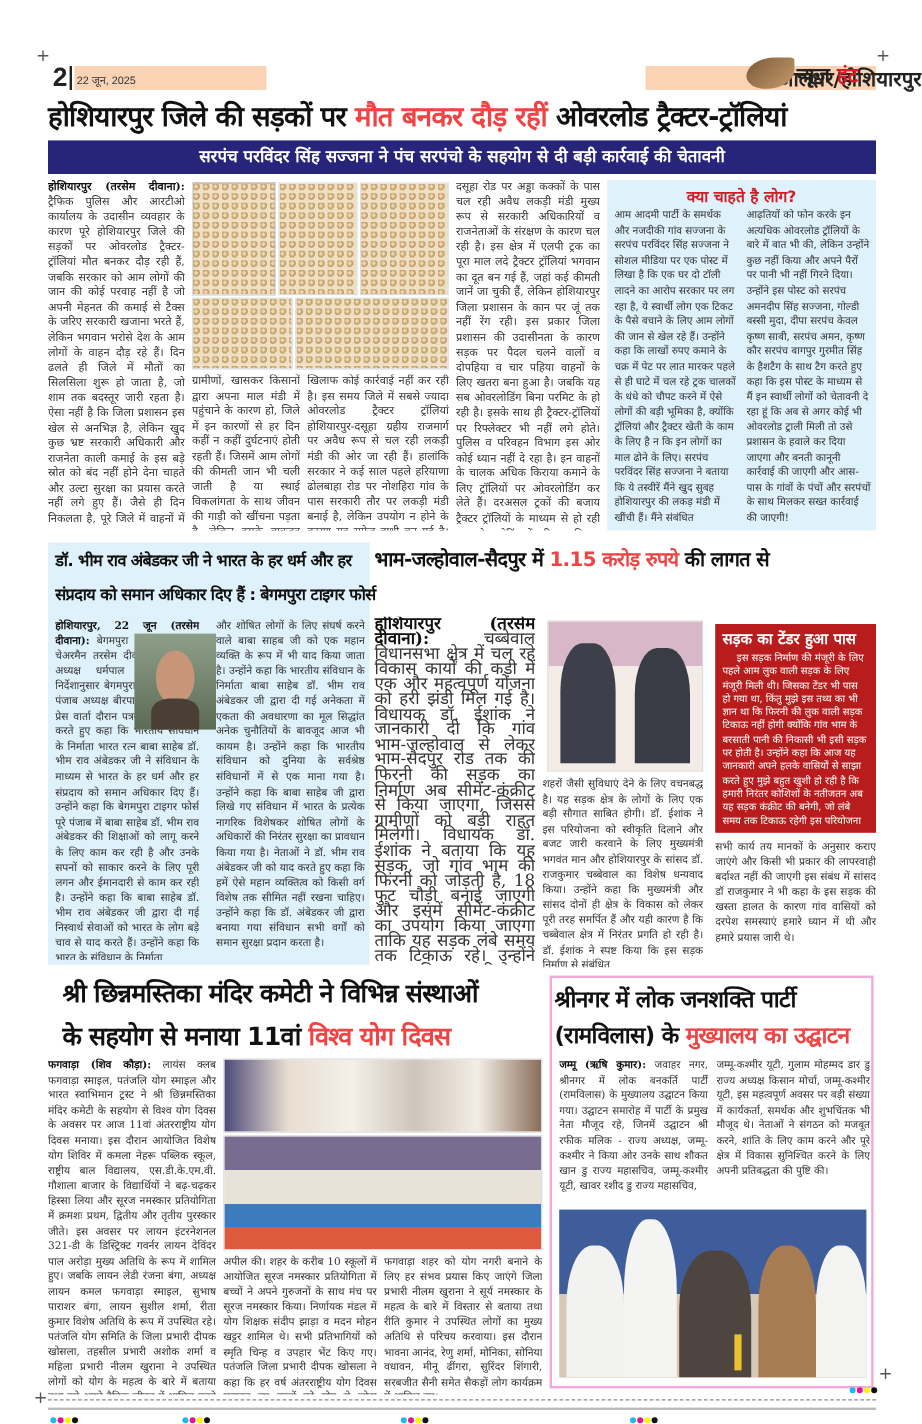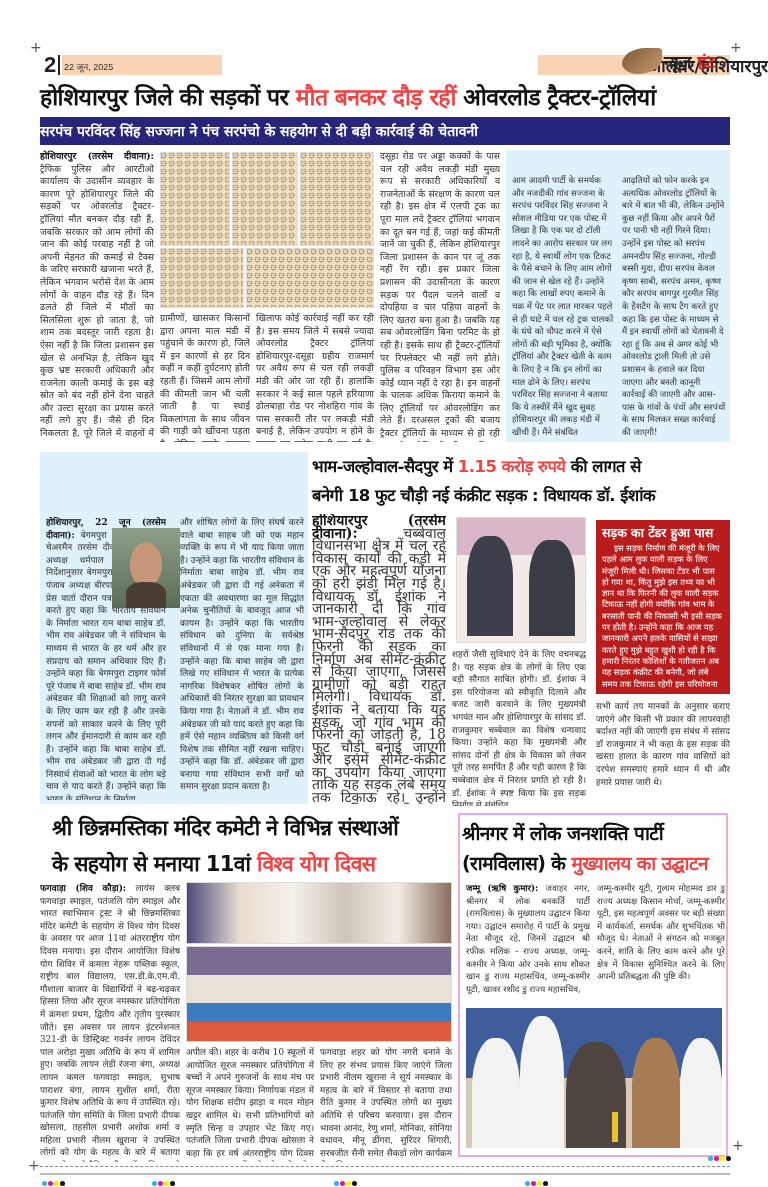--- a/index.html
+++ b/index.html
@@ -11,21 +11,21 @@
 .pgno{position:absolute;left:44px;top:52px;font:bold 22px "Liberation Sans",sans-serif;color:#222}
 .pgsep{position:absolute;left:58px;top:55px;width:2px;height:20px;background:#222}
 .date{position:absolute;left:64px;top:60px;font:9px "Liberation Sans",sans-serif;color:#333}
 .section{position:absolute;left:0;width:768px;top:54px;text-align:right;font:bold 17px "DejaVu Sans",sans-serif;color:#222}
 .logo{position:absolute;left:620px;top:46px;width:120px;height:32px}
 .logo .bird{position:absolute;left:2px;top:2px;width:40px;height:26px;background:linear-gradient(135deg,#7a5a3a,#c79a6a);border-radius:60% 10% 60% 40%}
 .logo .txt{position:absolute;left:44px;top:4px;font:bold 17px "DejaVu Sans",sans-serif;color:#222}
 .logo .txt b{color:#d31d26}
 .h1{position:absolute;left:40px;top:80px;width:690px;font:bold 23px "DejaVu Sans",sans-serif;color:#111;letter-spacing:-0.6px;white-space:nowrap}
 .red{color:#ef4444}
-.subbar{position:absolute;left:40px;top:117px;width:690px;height:28px;background:#27257a;color:#fff;text-align:left;font:bold 14px "DejaVu Sans",sans-serif;line-height:28px}
+.subbar{position:absolute;left:40px;top:117px;width:690px;height:28px;background:#27257a;color:#fff;text-align:center;font:bold 14px "DejaVu Sans",sans-serif;line-height:28px}
 .col{position:absolute;font-size:9.2px;line-height:12.6px;text-align:justify;color:#333}
 .col b{color:#111}
 .photo{position:absolute;overflow:hidden;border:1px solid #ddd}
 .logs{background:radial-gradient(circle at 30% 30%,#e9d5b0 0 20%,#c8a570 21% 40%,#efe0c4 41%);background-size:8px 8px}
 .box-blue{position:absolute;background:#dff1fb}
 .box-navy{position:absolute;background:#b91c1c;color:#fff}
 .h2{position:absolute;font:bold 17px "DejaVu Sans",sans-serif;color:#111;letter-spacing:-0.5px;line-height:30px}
 .h3{position:absolute;font:bold 24px "DejaVu Sans",sans-serif;color:#111;letter-spacing:-0.6px;line-height:36px}
 .pinkframe{position:absolute;left:458px;top:813px;width:270px;height:344px;border:2px solid #f0a9d8}
 .dash{position:absolute;left:40px;width:690px;border-top:1px dashed #888}
@@ -74,45 +74,47 @@
   <span>ग्रामीणों, खासकर किसानों द्वारा अपना माल मंडी में पहुंचाने के कारण हो, जिले में इन कारणों से हर दिन कहीं न कहीं दुर्घटनाएं होती रहती हैं। जिसमें आम लोगों की कीमती जान भी चली जाती है या स्थाई विकलांगता के साथ जीवन की गाड़ी को खींचना पड़ता है, लेकिन इसके बावजूद ओवरलोडिंग नहीं रुक रही है। अफसोस की बात यह है कि यातायात के लिए मुख्य रूप से जिम्मेदार परिवहन विभाग और पुलिस इसके</span>
 </div>
 <div class="col" style="left:256px;top:312px;width:118px;height:130px;overflow:hidden">
   <span>खिलाफ कोई कार्रवाई नहीं कर रही है। इस समय जिले में सबसे ज्यादा ओवरलोड ट्रैक्टर ट्रॉलियां होशियारपुर-दसूहा ग्रहीय राजमार्ग पर अवैध रूप से चल रही लकड़ी मंडी की ओर जा रही हैं। हालांकि सरकार ने कई साल पहले हरियाणा ढोलबाहा रोड पर नोशहिरा गांव के पास सरकारी तौर पर लकड़ी मंडी बनाई है, लेकिन उपयोग न होने के कारण यह सफेद हाथी बन गई है। इसका कारण यह है कि होशियारपुर-</span>
 </div>
 <div class="col" style="left:380px;top:150px;width:120px;height:292px;overflow:hidden">
   <span>दसूहा रोड पर अड्डा कक्कों के पास चल रही अवैध लकड़ी मंडी मुख्य रूप से सरकारी अधिकारियों व राजनेताओं के संरक्षण के कारण चल रही है। इस क्षेत्र में एलपी ट्रक का पूरा माल लदे ट्रैक्टर ट्रॉलियां भगवान का दूत बन गई हैं, जहां कई कीमती जानें जा चुकी हैं, लेकिन होशियारपुर जिला प्रशासन के कान पर जूं तक नहीं रेंग रही। इस प्रकार जिला प्रशासन की उदासीनता के कारण सड़क पर पैदल चलने वालों व दोपहिया व चार पहिया वाहनों के लिए खतरा बना हुआ है। जबकि यह सब ओवरलोडिंग बिना परमिट के हो रही है। इसके साथ ही ट्रैक्टर-ट्रॉलियों पर रिफ्लेक्टर भी नहीं लगे होते। पुलिस व परिवहन विभाग इस ओर कोई ध्यान नहीं दे रहा है। इन वाहनों के चालक अधिक किराया कमाने के लिए ट्रॉलियों पर ओवरलोडिंग कर लेते हैं। दरअसल ट्रकों की बजाय ट्रैक्टर ट्रॉलियों के माध्यम से हो रही इस ओवरलोडिंग में परिवहन विभाग व पुलिस की मिलीभगत भी सामने आ रही है।</span>
 </div>
 
 <div class="box-blue" style="left:506px;top:150px;width:224px;height:292px">
+  <div style="position:absolute;left:0;top:4px;width:224px;text-align:center;font:bold 13px 'DejaVu Sans',sans-serif;color:#d31d26">क्या चाहते है लोग?</div>
   <div class="col" style="left:6px;top:24px;width:102px;height:264px;overflow:hidden;font-family:'DejaVu Sans',sans-serif;font-size:8.6px;text-align:left">आम आदमी पार्टी के समर्थक और नजदीकी गांव सज्जना के सरपंच परविंदर सिंह सज्जना ने सोशल मीडिया पर एक पोस्ट में लिखा है कि एक घर दो टॉली लादने का आरोप सरकार पर लग रहा है, ये स्वार्थी लोग एक टिकट के पैसे बचाने के लिए आम लोगों की जान से खेल रहे हैं। उन्होंने कहा कि लाखों रुपए कमाने के चक्र में पेट पर लात मारकर पहले से ही घाटे में चल रहे ट्रक चालकों के धंधे को चौपट करने में ऐसे लोगों की बड़ी भूमिका है, क्योंकि ट्रॉलियां और ट्रैक्टर खेती के काम के लिए है न कि इन लोगों का माल ढोने के लिए। सरपंच परविंदर सिंह सज्जना ने बताया कि ये तस्वीरें मैंने खुद सुबह होशियारपुर की लकड़ मंडी में खींची हैं। मैंने संबंधित</div>
   <div class="col" style="left:116px;top:24px;width:104px;height:264px;overflow:hidden;font-family:'DejaVu Sans',sans-serif;font-size:8.6px;text-align:left">आढ़तियों को फोन करके इन अत्यधिक ओवरलोड ट्रॉलियों के बारे में बात भी की, लेकिन उन्होंने कुछ नहीं किया और अपने पैरों पर पानी भी नहीं गिरने दिया। उन्होंने इस पोस्ट को सरपंच अमनदीप सिंह सज्जना, गोल्डी बस्सी मुदा, दीपा सरपंच केवल कृष्ण साबी, सरपंच अमन, कृष्ण कौर सरपंच बागपुर गुरमीत सिंह के हैशटैग के साथ टैग करते हुए कहा कि इस पोस्ट के माध्यम से मैं इन स्वार्थी लोगों को चेतावनी दे रहा हूं कि अब से अगर कोई भी ओवरलोड ट्राली मिली तो उसे प्रशासन के हवाले कर दिया जाएगा और बनती कानूनी कार्रवाई की जाएगी और आस-पास के गांवों के पंचों और सरपंचों के साथ मिलकर सख्त कार्रवाई की जाएगी!</div>
 </div>
 
 <div class="box-blue" style="left:40px;top:452px;width:268px;height:352px">
   <div class="h2" style="left:6px;top:2px;width:260px;font-size:13.5px;line-height:28px;white-space:nowrap">
+    <div>डॉ. भीम राव अंबेडकर जी ने भारत के हर धर्म और हर</div>
+    <div>संप्रदाय को समान अधिकार दिए हैं : बेगमपुरा टाइगर फोर्स</div>
   </div>
   <div class="col" style="left:6px;top:64px;width:120px;height:284px;overflow:hidden;font-size:8.8px">
     <b>होशियारपुर, 22 जून (तरसेम दीवाना):</b>
     <span>बेगमपुरा टाइगर फोर्स के चेअरमैन तरसेम दीवाना और राष्ट्रीय अध्यक्ष धर्मपाल साहनेवाल के निर्देशानुसार बेगमपुरा टाइगर फोर्स के पंजाब अध्यक्ष बीरपाल ठरोली ने एक प्रेस वार्ता दौरान पत्रकारों से बातचीत करते हुए कहा कि भारतीय संविधान के निर्माता भारत रत्न बाबा साहेब डॉ. भीम राव अंबेडकर जी ने संविधान के माध्यम से भारत के हर धर्म और हर संप्रदाय को समान अधिकार दिए हैं। उन्होंने कहा कि बेगमपुरा टाइगर फोर्स पूरे पंजाब में बाबा साहेब डॉ. भीम राव अंबेडकर की शिक्षाओं को लागू करने के लिए काम कर रही है और उनके सपनों को साकार करने के लिए पूरी लगन और ईमानदारी से काम कर रही है। उन्होंने कहा कि बाबा साहेब डॉ. भीम राव अंबेडकर जी द्वारा दी गई निस्वार्थ सेवाओं को भारत के लोग बड़े चाव से याद करते हैं। उन्होंने कहा कि भारत के संविधान के निर्माता</span>
   </div>
   <div class="photo" style="left:72px;top:76px;width:68px;height:80px;background:linear-gradient(#8fa08a,#5b6b55);border:none">
     <div style="position:absolute;left:18px;top:14px;width:32px;height:44px;border-radius:50% 50% 45% 45%;background:#c79678"></div>
     <div style="position:absolute;left:14px;top:54px;width:40px;height:28px;border-radius:40% 40% 0 0;background:#4b3e35"></div>
   </div>
   <div class="col" style="left:140px;top:64px;width:124px;height:284px;overflow:hidden;font-size:8.8px">और शोषित लोगों के लिए संघर्ष करने वाले बाबा साहब जी को एक महान व्यक्ति के रूप में भी याद किया जाता है। उन्होंने कहा कि भारतीय संविधान के निर्माता बाबा साहेब डॉ. भीम राव अंबेडकर जी द्वारा दी गई अनेकता में एकता की अवधारणा का मूल सिद्धांत अनेक चुनौतियों के बावजूद आज भी कायम है। उन्होंने कहा कि भारतीय संविधान को दुनिया के सर्वश्रेष्ठ संविधानों में से एक माना गया है। उन्होंने कहा कि बाबा साहेब जी द्वारा लिखे गए संविधान में भारत के प्रत्येक नागरिक विशेषकर शोषित लोगों के अधिकारों की निरंतर सुरक्षा का प्रावधान किया गया है। नेताओं ने डॉ. भीम राव अंबेडकर जी को याद करते हुए कहा कि हमें ऐसे महान व्यक्तित्व को किसी वर्ग विशेष तक सीमित नहीं रखना चाहिए। उन्होंने कहा कि डॉ. अंबेडकर जी द्वारा बनाया गया संविधान सभी वर्गों को समान सुरक्षा प्रदान करता है।</div>
 </div>
 
 <div class="h2" style="left:312px;top:452px;width:420px;font-size:16.5px;line-height:29px;white-space:nowrap">
   <div>
     <span>भाम-जल्होवाल-सैदपुर में</span>
     <span class="red">1.15 करोड़ रुपये</span>
     <span>की लागत से</span>
   </div>
-  <div>बनेगी 18 फुट चौड़ी नई कंक्रीट सड़क : विधायक डॉ. ईशांक</div>
 </div>
 
 <div class="col" style="left:312px;top:514px;width:134px;height:290px;overflow:hidden;font-size:14px">
   <b>होशियारपुर (तरसेम दीवाना):</b>
   <span>चब्बेवाल विधानसभा क्षेत्र में चल रहे विकास कार्यों की कड़ी में एक और महत्वपूर्ण योजना को हरी झंडी मिल गई है। विधायक डॉ. ईशांक ने जानकारी दी कि गांव भाम-जल्होवाल से लेकर भाम-सैदपुर रोड तक की फिरनी की सड़क का निर्माण अब सीमेंट-कंक्रीट से किया जाएगा, जिससे ग्रामीणों को बड़ी राहत मिलेगी। विधायक डॉ. ईशांक ने बताया कि यह सड़क, जो गांव भाम की फिरनी को जोड़ती है, 18 फुट चौड़ी बनाई जाएगी और इसमें सीमेंट-कंक्रीट का उपयोग किया जाएगा ताकि यह सड़क लंबे समय तक टिकाऊ रहे। उन्होंने बताया कि इस परियोजना के लिए कुल 1 करोड़ 15 लाख रुपये की राशि स्वीकृत कर दी गई है और निर्माण कार्य एक सप्ताह के भीतर शुरू कर दिया जाएगा। डॉ. ईशांक ने कहा कि इस सड़क के निर्माण से न केवल ग्रामीणों को सुगम यातायात मिलेगा, बल्कि स्थानीय व्यापार और कृषि कार्यों में भी सहूलियत होगी। उन्होंने कहा, हमारी सरकार गांवों को</span>
 </div>
 <div class="photo" style="left:456px;top:517px;width:130px;height:126px;background:linear-gradient(#d7b7c8 0 30%,#f2ebe6 30% 100%)">
   <div style="position:absolute;left:10px;top:18px;width:46px;height:100px;background:#3d3f4a;border-radius:40% 40% 0 0"></div>
   <div style="position:absolute;left:72px;top:22px;width:46px;height:96px;background:#3a3c45;border-radius:40% 40% 0 0"></div>
 </div>

